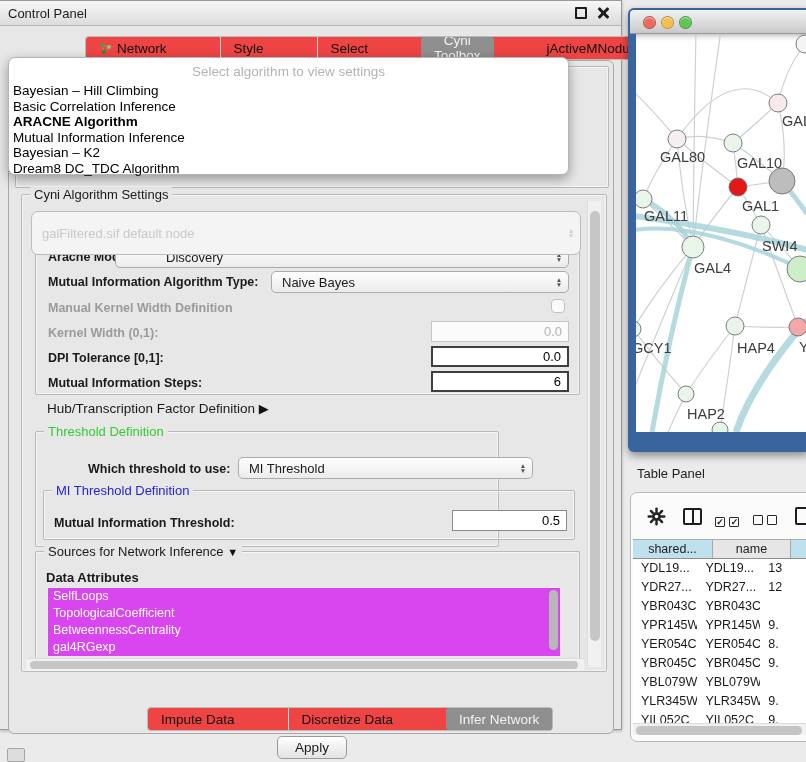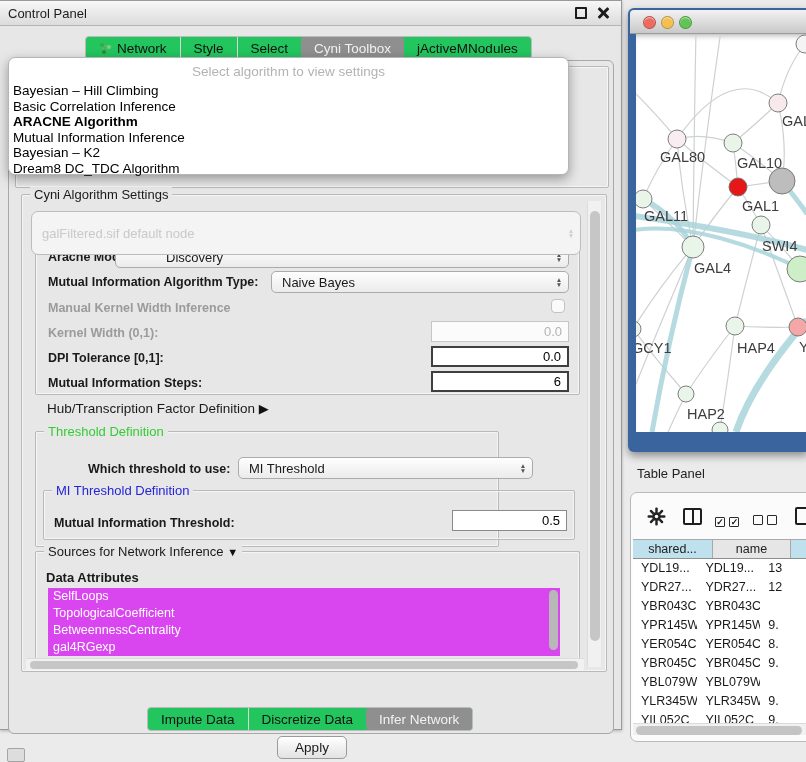--- a/index.html
+++ b/index.html
@@ -12,26 +12,26 @@
   #cp-titlebar { left:0; top:0; width:100%; height:25px; background:linear-gradient(#f7f7f7,#dcdcdc); border-bottom:1px solid #b5b5b5;padding-left:16px; }
   #cp-title { left:8px; top:5px; font-size:13px; color:#1c1c1c; }
   .winbtn { top:6px; width:12px; height:12px; }
   #cp-float-icon { right:34px; border:2px solid #1c1c1c; border-radius:1px; }
   #cp-close-icon { right:12px; }
   #cp-close-icon:before, #cp-close-icon:after { content:""; position:absolute; left:5px; top:-1px; width:3px; height:14px; background:#1c1c1c; border-radius:1px; }
   #cp-close-icon:before { transform:rotate(45deg); }
   #cp-close-icon:after { transform:rotate(-45deg); }
 
   
-  .tabbar { height:24px; background:#22c55e; border:1px solid #bbb; border-radius:4px; display:flex; align-items:stretch; overflow:hidden; }
+  .tabbar { height:24px; background:#ef4444; border:1px solid #bbb; border-radius:4px; display:flex; align-items:stretch; overflow:hidden;gap:40px; }
   #top-tabs { left:85px; top:35px; }
   #bottom-tabs { left:147px; top:706px; }
   .tab { display:flex; align-items:center; gap:5px; padding:0 13px; font-size:13.5px; color:#111; position:relative; }
   .tab + .tab { border-left:1px solid #d7d7d7; }
-  .tab.sel { background:#8f8f8f; color:#f2f2f2; border-left:none; border-radius:3px; margin:0; }
+  .tab.sel { background:#8f8f8f; color:#f2f2f2; border-left:none; border-radius:3px; margin:0;text-align:center; }
   .tab.sel + .tab { border-left:none; }
 
   
   #cp-panel { left:8px; top:59px; width:606px; height:674px; background:#e7e7e7; border:1px solid #a8a8a8; border-radius:6px; }
   .groupbox { position:absolute; border:1px solid #b9b9b9; border-radius:2px; box-shadow:inset 0 0 0 1px rgba(255,255,255,.6); }
   .grouptitle { position:absolute; top:-8px; left:8px; background:#e7e7e7; padding:0 4px; font-size:13px; }
   .t-blue  { color:#2424d8; }
   .t-green { color:#33cc33; }
 
   
@@ -158,21 +158,21 @@
 
         <span class="lbl" style="left:12px;top:56px;">Mutual Information Algorithm Type:</span>
         <div class="combo" style="left:235px;top:52px;width:298px;">
           <span class="cval">Naive Bayes</span>
           <span class="stepper">
               <span>▲</span>
               <span>▼</span>
             </span>
         </div>
 
-        <span class="lbl dis" style="left:12px;top:82px;">Manual Kernel Width Inference</span>
+        <span class="lbl dis" style="left:12px;top:82px;">Manual Kernel Width Definition</span>
         <span class="checkbox" style="left:515px;top:80px;"></span>
 
         <span class="lbl dis" style="left:12px;top:107px;">Kernel Width (0,1):</span>
         <input class="tfield dis" style="left: 395px; top: 102px; width: 138px;" readonly="" value="0.0">
 
         <span class="lbl" style="left:12px;top:132px;">DPI Tolerance [0,1]:</span>
         <input class="tfield strong" style="left: 395px; top: 127px; width: 138px;" value="0.0">
 
         <span class="lbl" style="left:12px;top:157px;">Mutual Information Steps:</span>
         <input class="tfield strong" style="left: 395px; top: 152px; width: 138px;" value="6">

